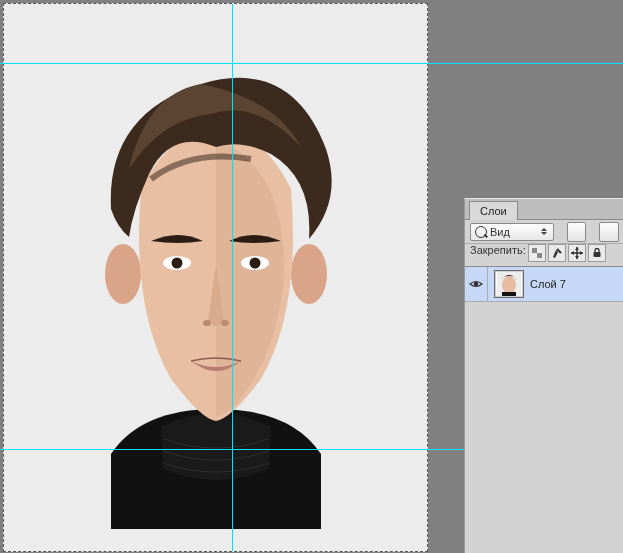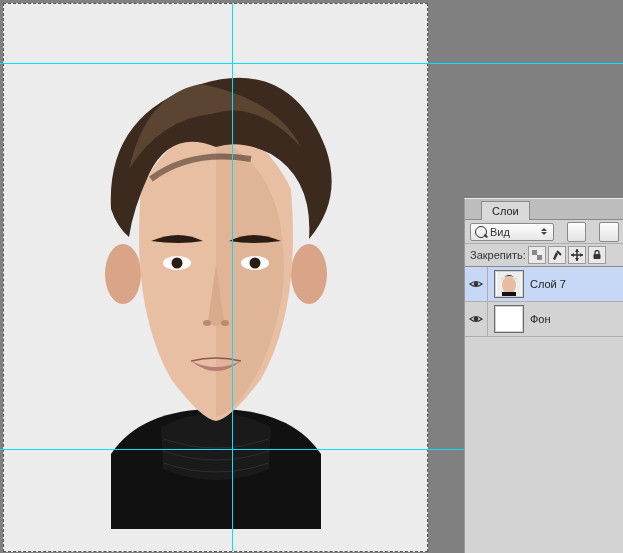--- a/index.html
+++ b/index.html
@@ -11,38 +11,38 @@
   .portrait svg{display:block}
 
   
   .guide{position:absolute;background:#00e0ff;pointer-events:none}
   .guide.v{top:0;bottom:0;width:1px}
   .guide.h-full{left:0;height:1px;width:623px}
 
   
   .panel{position:absolute;left:464px;top:198px;width:159px;height:355px;background:#d3d3d3;border-left:1px solid #9a9a9a;border-top:1px solid #e8e8e8}
   .tabbar{height:20px;display:flex;align-items:flex-end;background:#bdbdbd;border-bottom:1px solid #8a8a8a;position:relative}
-  .tab{height:18px;line-height:18px;padding:0 10px;background:#d9d9d9;border:1px solid #8a8a8a;border-bottom:none;position:relative;top:1px;margin-left:16px;color:#222;cursor:pointer}
+  .tab{height:18px;line-height:18px;padding:0 10px;background:#d9d9d9;border:1px solid #8a8a8a;border-bottom:none;position:relative;top:1px;margin-left:4px;color:#222;cursor:pointer}
 
   .row{height:24px;border-bottom:1px solid #adadad;display:flex;align-items:center;box-sizing:border-box}
   .row.pad{padding:0 5px;gap:13px}
 
   .dropdown{height:18px;background:linear-gradient(#fdfdfd,#e7e7e7);border:1px solid #8a8a8a;border-radius:2px;display:flex;align-items:center;padding:0 4px;color:#333;cursor:pointer;box-sizing:border-box}
   .dropdown .dd-arrows{margin-left:auto;margin-right:2px;display:flex;flex-direction:column;gap:1px}
   .dd-arrows span{width:0;height:0;border-left:3px solid transparent;border-right:3px solid transparent}
   .dd-arrows .up{border-bottom:3px solid #444}
   .dd-arrows .down{border-top:3px solid #444}
   .mag{width:10px;height:10px;border:1.5px solid #333;border-radius:50%;position:relative;margin-right:3px;flex:none}
   .mag::after{content:"";position:absolute;width:4px;height:1.5px;background:#333;transform:rotate(45deg);left:8px;top:8px}
 
   .mini-btn{width:18px;height:18px;background:linear-gradient(#fdfdfd,#e3e3e3);border:1px solid #8a8a8a;border-radius:2px;cursor:pointer;display:flex;align-items:center;justify-content:center}
 
   .wide-dd{flex:1}
 
-  .lockrow{height:22px;display:flex;align-items:center;padding:0 5px;gap:0;color:#333}
+  .lockrow{height:22px;display:flex;padding:0 5px;gap:0;color:#333}
   .lock-icons{display:flex;gap:2px;margin-left:2px}
   .ico{width:16px;height:16px;border:1px solid #9c9c9c;background:#e9e9e9;display:flex;align-items:center;justify-content:center;font-size:10px;color:#333;cursor:pointer}
   .ico svg{display:block}
 
   .layers{border-top:1px solid #8a8a8a}
   .layer{height:34px;display:flex;align-items:center;border-bottom:1px solid #adadad;background:#d3d3d3}
   .layer.active{background:#c6d8f5}
   .eye-col{width:22px;height:100%;display:flex;align-items:center;justify-content:center;border-right:1px solid #adadad;cursor:pointer}
   .thumb{width:28px;height:26px;border:1px solid #6c6c6c;background:#fff;margin:0 6px;box-shadow:inset 0 0 0 1px #cfcfcf;display:flex;align-items:center;justify-content:center;overflow:hidden}
   .thumb svg{display:block}
@@ -168,31 +168,15 @@
         <svg width="24" height="24" viewBox="0 0 24 24">
           <rect width="24" height="24" fill="#ededed"></rect>
           <ellipse cx="12" cy="13" rx="7" ry="9" fill="#e6bda0"></ellipse>
           <path d="M4 8 Q12 -2 20 8 Q18 4 12 4 Q6 4 4 8 Z" fill="#3c2a1e"></path>
           <rect x="5" y="20" width="14" height="4" fill="#111"></rect>
         </svg>
       </div>
       <span class="layer-name">Слой 7</span>
     </div>
 
-    <div class="layer">
-      <div class="eye-col">
-        <span class="eye">
-          <svg width="14" height="14" viewBox="0 0 14 14">
-              <path d="M1 7 Q7 2 13 7 Q7 12 1 7 Z" fill="none" stroke="#333" stroke-width="1.2"></path>
-              <circle cx="7" cy="7" r="2.3" fill="#333"></circle>
-            </svg>
-        </span>
-      </div>
-      <div class="thumb">
-        <svg width="24" height="24" viewBox="0 0 24 24">
-            <rect width="24" height="24" fill="#ffffff"></rect>
-          </svg>
-      </div>
-      <span class="layer-name">Фон</span>
-    </div>
 
   </div>
 </div>
 
 </body></html>

